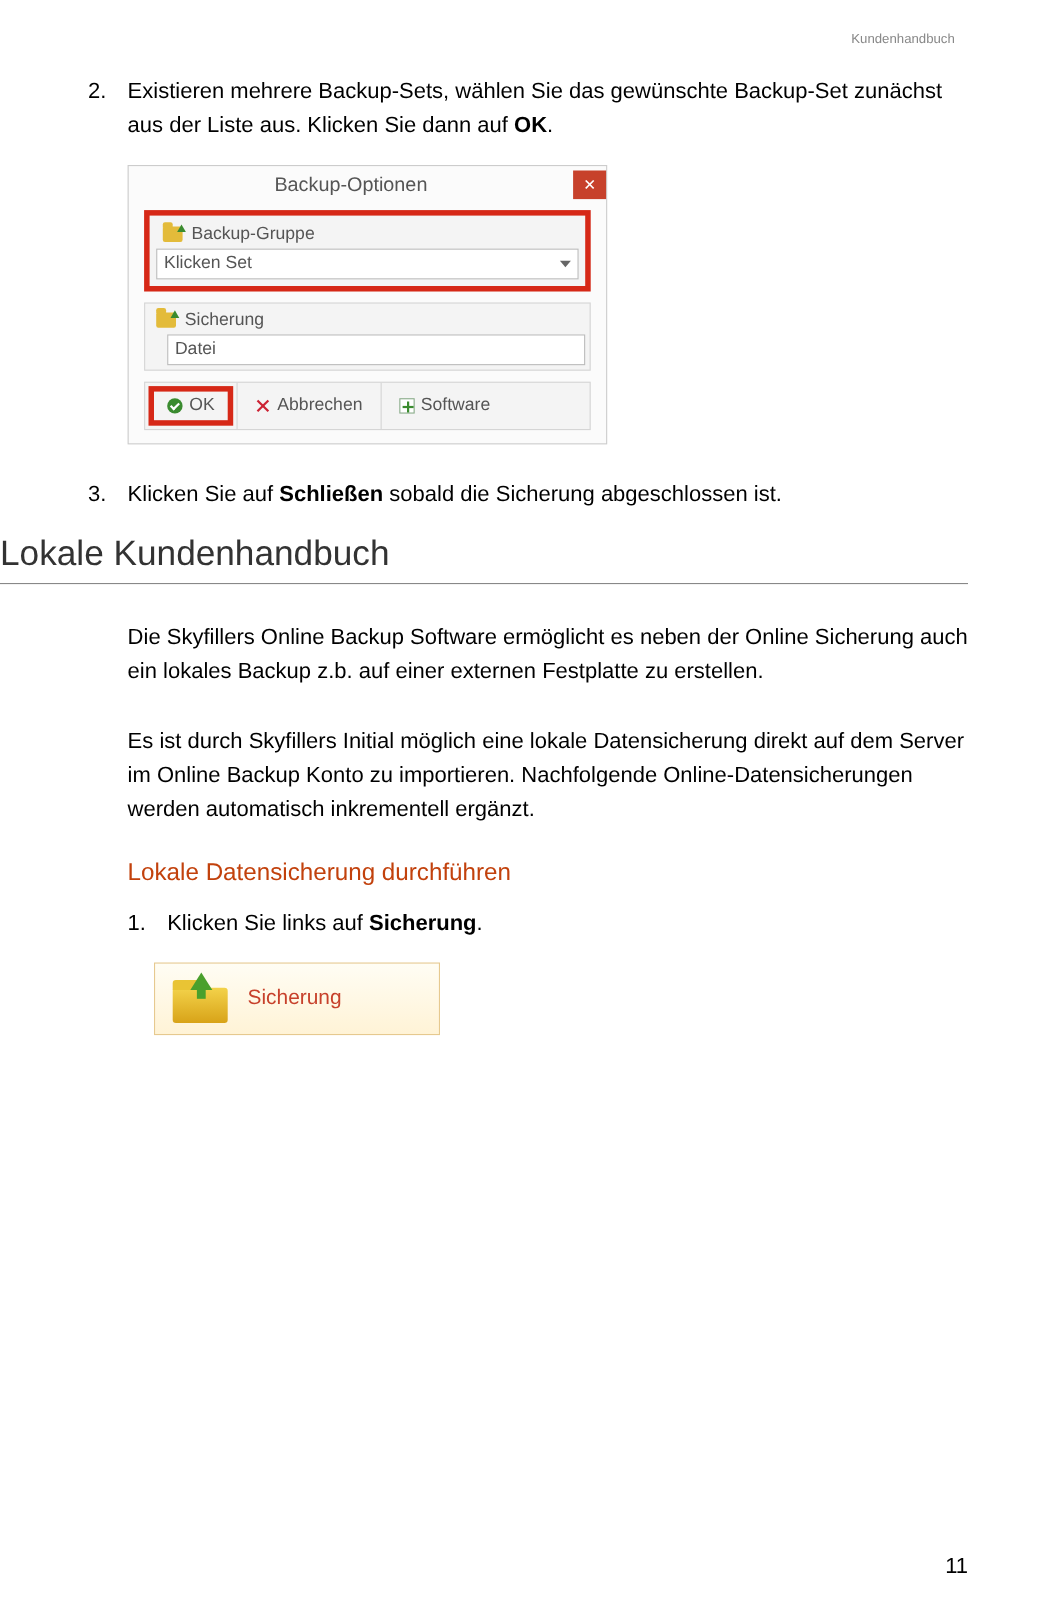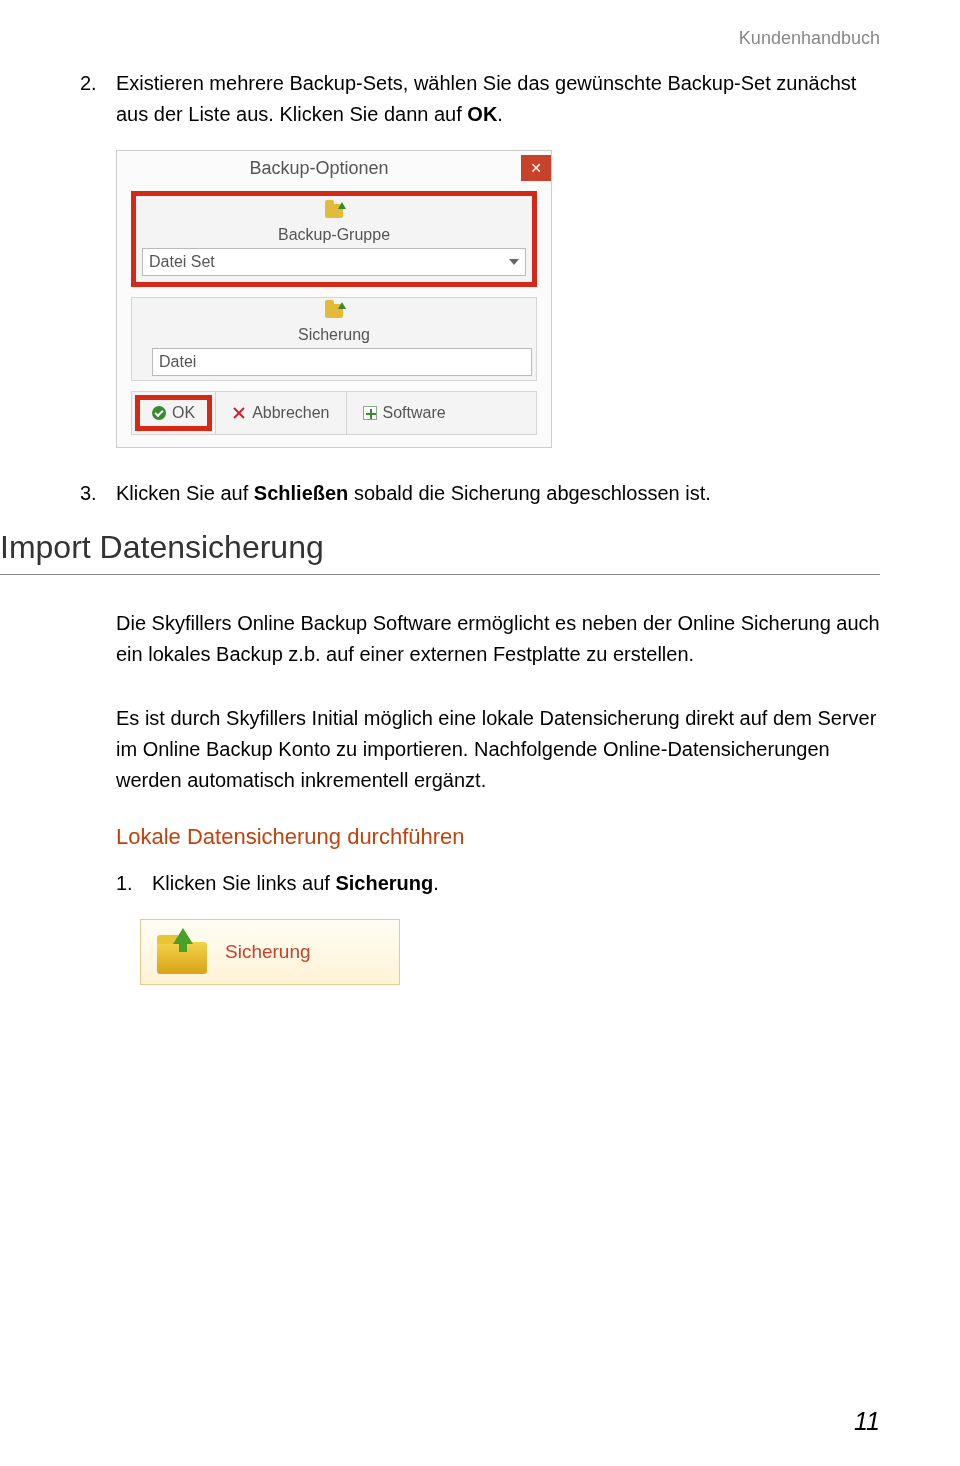--- a/index.html
+++ b/index.html
@@ -12,23 +12,23 @@
     width: 960px;
   }
   .page {
     padding: 28px 80px 40px 80px;
     position: relative;
     min-height: 1466px;
   }
   .header-right {
     position: absolute;
     top: 28px;
-    right: 80px;
+    right: 92px;
     color: #888;
-    font-size: 18px;
+    font-size: 12px;
   }
   .content { margin-top: 40px; }
   .ol-num {
     display: flex;
     margin: 0 0 20px 0;
     font-size: 20px;
     line-height: 1.55;
   }
   .ol-num .num {
     width: 36px;
@@ -76,21 +76,20 @@
     border: 1px solid #d5d5d5;
     background: #f4f4f4;
     margin-bottom: 10px;
     padding: 4px;
   }
   .bo-label-row {
     display: flex;
     align-items: center;
     gap: 8px;
     padding: 2px 6px;
-    flex-direction: column;
   }
   .bo-select {
     background: #fff;
     border: 1px solid #bbb;
     padding: 4px 6px;
     display: flex;
     align-items: center;
     justify-content: space-between;
     margin-top: 2px;
   }
@@ -266,22 +265,21 @@
   }
   .sich-label {
     color: #c7412b;
     font-size: 19px;
     font-family: "Segoe UI", Tahoma, sans-serif;
   }
   .page-num {
     position: absolute;
     bottom: 30px;
     right: 80px;
-    font-size: 25px;
-    font-style: italic;
+    font-size: 20px;
   }
 </style>
 </head>
 <body>
 
 <div class="page">
   <div class="header-right">Kundenhandbuch</div>
 
   <div class="content">
 
@@ -302,21 +300,21 @@
         </div>
         <div class="bo-body">
           <div class="bo-group bo-highlight">
             <div class="bo-label-row">
               <span class="ico-folder">
                   <span class="arrow"></span>
                 </span>
               <span>Backup-Gruppe</span>
             </div>
             <div class="bo-select">
-              <span>Datei Set</span>
+              <span>Klicken Set</span>
               <span class="bo-caret"></span>
             </div>
           </div>
           <div class="bo-group">
             <div class="bo-label-row">
               <span class="ico-folder">
                   <span class="arrow"></span>
                 </span>
               <span>Sicherung</span>
             </div>
@@ -344,21 +342,21 @@
       </div>
     </div>
 
     <div class="ol-num">
       <div class="num">3.</div>
       <div class="txt">
         <span>Klicken Sie auf </span><span class="bold">Schließen</span><span> sobald die Sicherung abgeschlossen ist.</span>
       </div>
     </div>
 
-    <div class="h2">Import Datensicherung</div>
+    <div class="h2">Lokale Kundenhandbuch</div>
 
     <div class="para">Die Skyfillers Online Backup Software ermöglicht es neben der Online Sicherung auch ein lokales Backup z.b. auf einer externen Festplatte zu erstellen.</div>
     <div class="para">Es ist durch Skyfillers Initial möglich eine lokale Datensicherung direkt auf dem Server im Online Backup Konto zu importieren. Nachfolgende Online-Datensicherungen werden automatisch inkrementell ergänzt.</div>
 
     <div class="h3">Lokale Datensicherung durchführen</div>
 
     <div class="ol-num" style="margin-left:36px;">
       <div class="num">1.</div>
       <div class="txt">
         <span>Klicken Sie links auf </span><span class="bold">Sicherung</span><span>.</span>

